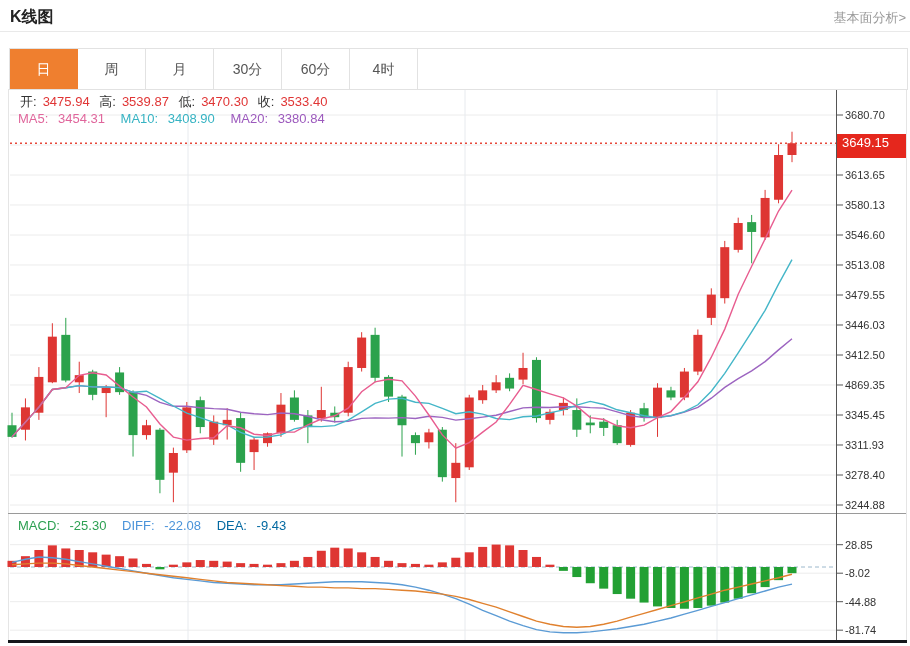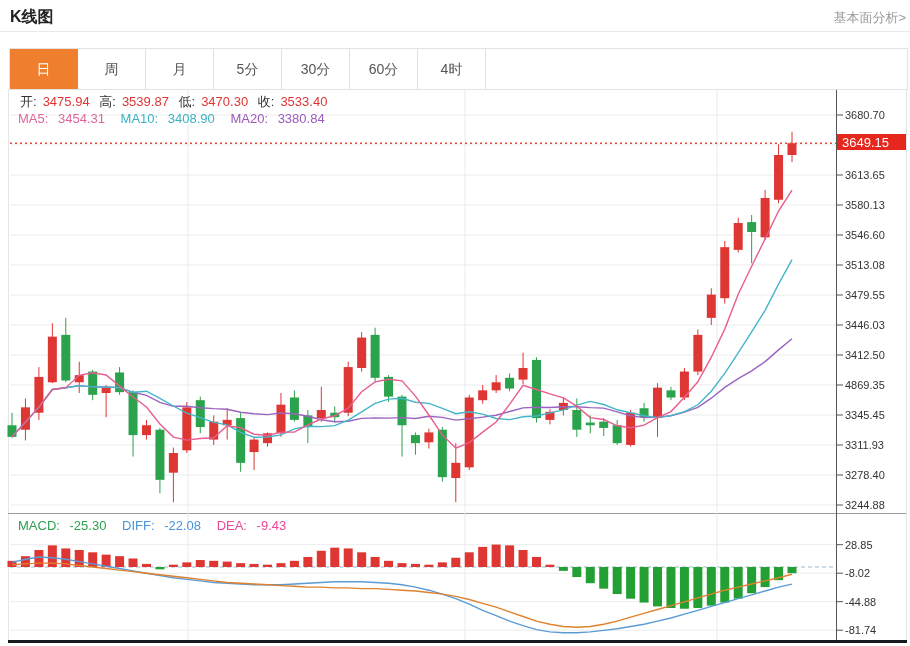--- a/index.html
+++ b/index.html
@@ -15,21 +15,21 @@
   .tab.active{background:#ef7f2f;border-color:#ef7f2f;color:#fff;}
   .chart-svg{position:absolute;left:0;top:0;}
   .readout{position:absolute;font-size:13px;white-space:nowrap;}
   .readout span{margin-right:6px;}
   .ro-label{color:#333;}
   .ro-val{color:#e03535;}
   .ohlc-row{left:20px;top:93px;}
   .ma-row{left:18px;top:111px;}
   .macd-row{left:18px;top:518px;}
   .axis-label{position:absolute;left:845px;height:14px;line-height:14px;font-size:11px;color:#333;}
-  .price-tag{position:absolute;left:837px;top:134px;width:69px;height:16px;line-height:18px;
+  .price-tag{position:absolute;left:837px;top:134px;width:69px;height:24px;line-height:18px;
              padding-left:5px;box-sizing:border-box;background:#e5271d;color:#fff;font-size:13px;}
   .bottom-bar{position:absolute;left:8px;top:640px;width:899px;height:3px;background:#15181c;}
 </style>
 </head>
 <body>
 
 <div class="page">
 
   <svg class="chart-svg" id="chart-svg" width="910" height="646">
       <line x1="8.5" y1="89" x2="8.5" y2="640" stroke="#e5e5e5"></line>
@@ -265,21 +265,20 @@
     </svg>
 
   <div class="hdr-title">K线图</div>
   <a class="hdr-link">基本面分析&gt;</a>
   <div class="hdr-divider"></div>
 
   <div class="tabbar">
     <div class="tab active">日</div>
     <div class="tab">周</div>
     <div class="tab">月</div>
-    <div class="tab">5分</div>
     <div class="tab">30分</div>
     <div class="tab">60分</div>
     <div class="tab">4时</div>
   </div>
 
   <div class="readout ohlc-row">
     <span class="ro-label">开:</span><span class="ro-val">3475.94</span>
     <span class="ro-label">高:</span><span class="ro-val">3539.87</span>
     <span class="ro-label">低:</span><span class="ro-val">3470.30</span>
     <span class="ro-label">收:</span><span class="ro-val">3533.40</span>
@@ -287,21 +286,21 @@
 
   <div class="readout ma-row">
     <span style="color: rgb(224, 102, 156);"><span>MA5:</span> <span>3454.31</span></span>
     <span style="color: rgb(54, 179, 195);"><span>MA10:</span> <span>3408.90</span></span>
     <span style="color: rgb(156, 89, 189);"><span>MA20:</span> <span>3380.84</span></span>
   </div>
 
   <div class="readout macd-row">
     <span style="color: rgb(45, 160, 82);"><span>MACD:</span> <span>-25.30</span></span>
     <span style="color: rgb(74, 147, 217);"><span>DIFF:</span> <span>-22.08</span></span>
-    <span style="color: #ec4899; margin-top: 32px;"><span>DEA:</span> <span>-9.43</span></span>
+    <span style="color: #0369a1; margin-top: 32px;"><span>DEA:</span> <span>-9.43</span></span>
   </div>
 
   <div id="y-axis-labels">
       <div class="axis-label" style="top: 108px;">3680.70</div>
       <div class="axis-label" style="top: 168.001px;">3613.65</div>
       <div class="axis-label" style="top: 197.997px;">3580.13</div>
       <div class="axis-label" style="top: 228.001px;">3546.60</div>
       <div class="axis-label" style="top: 257.997px;">3513.08</div>
       <div class="axis-label" style="top: 288.002px;">3479.55</div>
       <div class="axis-label" style="top: 317.998px;">3446.03</div>

